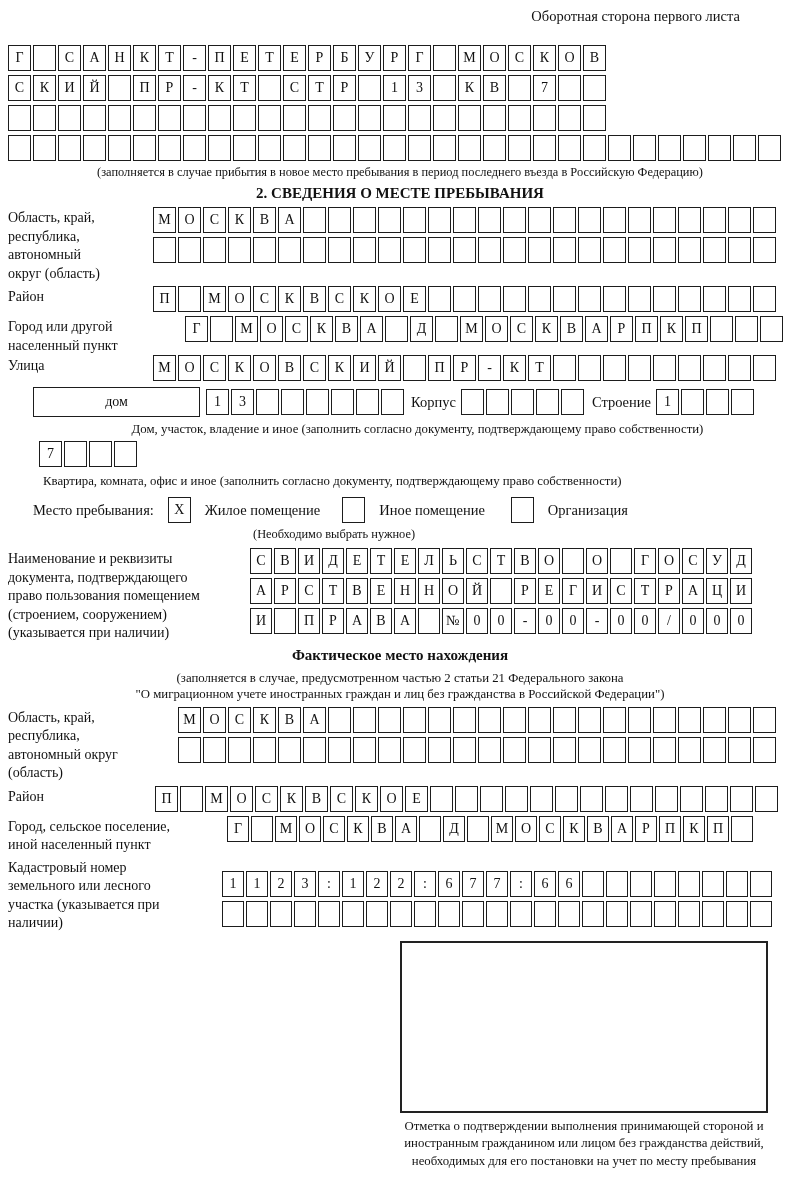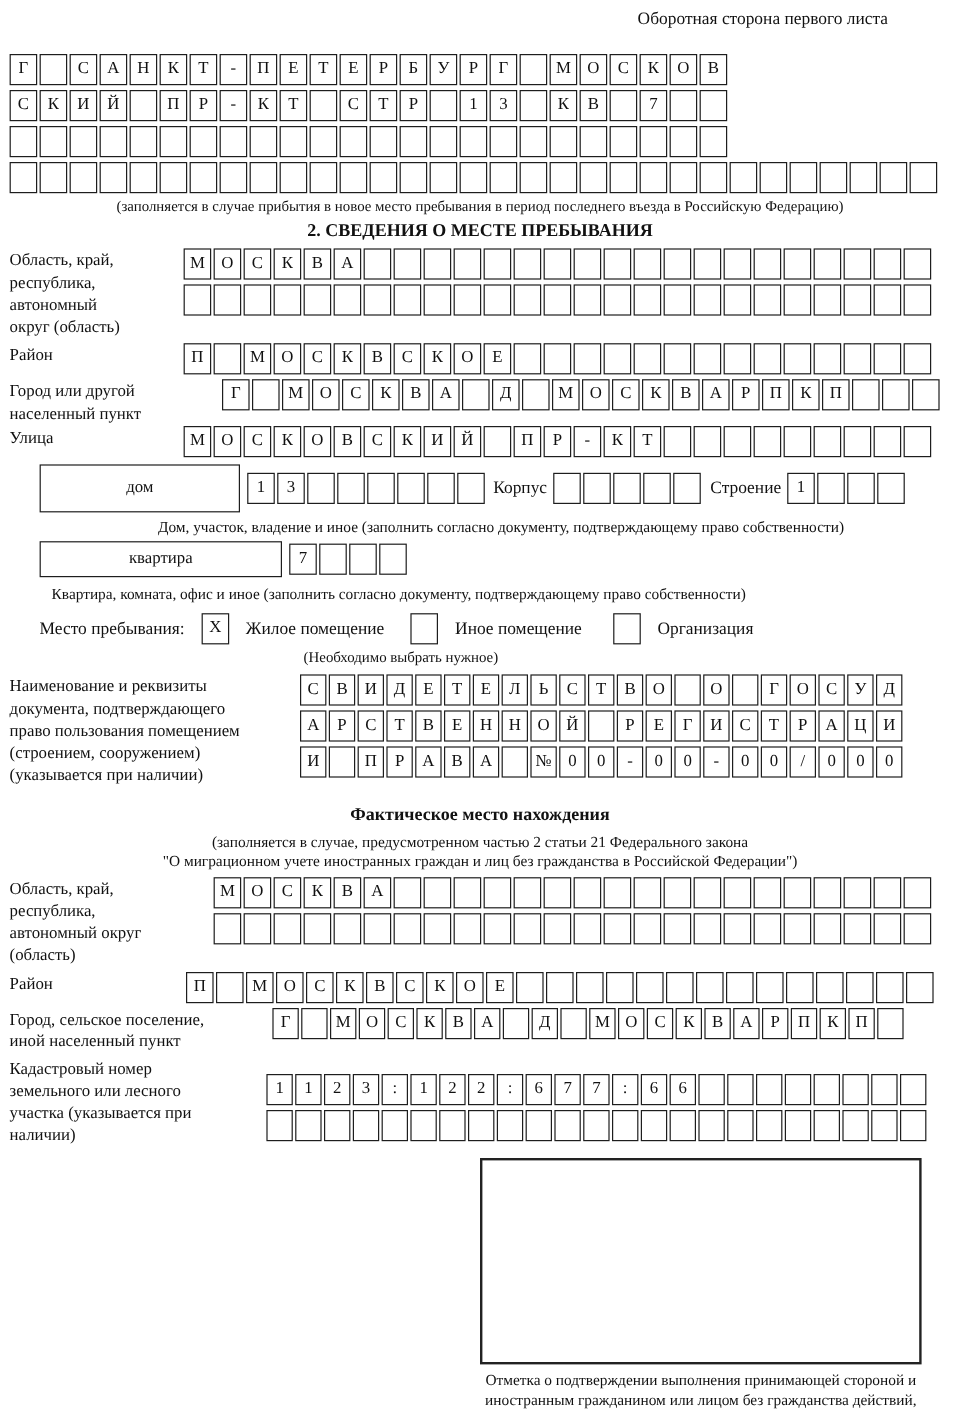--- a/index.html
+++ b/index.html
@@ -21,21 +21,21 @@
 
   .block{display:flex;}
   .lblcol{flex:0 0 auto;font-size:14px;line-height:18.5px;padding-top:2px;}
   .lblcol .t{display:block;}
 
   .caption{font-size:12.4px;text-align:center;line-height:16px;}
   .sec-title{font-size:15px;font-weight:bold;text-align:center;}
 
   .labelbox{
     display:inline-flex;align-items:center;justify-content:center;flex:0 0 auto;
-    height:40px;border:1.8px solid #1d1d1d;box-sizing:border-box;font-size:14px;
+    height:30px;border:1.8px solid #1d1d1d;box-sizing:border-box;font-size:14px;
   }
   .inline{display:flex;align-items:center;}
 
   .opt-label{font-size:14.5px;}
   .mp-label{font-size:14.5px;}
 
   .stamp-box{
     margin-left:392px;width:368px;height:172px;
     border:2px solid #222;box-sizing:border-box;background:#fff;
   }
@@ -352,21 +352,20 @@
   <div class="cellrow" style="margin-left:5px;">
       <span class="cell">1</span>
       <span class="cell"></span>
       <span class="cell"></span>
       <span class="cell"></span>
     </div>
 </div>
 <div class="caption" style="margin-top:4px;text-align:center;margin-left:35px;font-size:12.8px;">Дом, участок, владение и иное (заполнить согласно документу, подтверждающему право собственности)</div>
 
 <div class="inline" style="margin-top:4px;margin-left:25px;">
-  <div class="labelbox" style="width:202px;height:30px;">квартира</div>
   <div class="cellrow" style="margin-left:6px;">
       <span class="cell">7</span>
       <span class="cell"></span>
       <span class="cell"></span>
       <span class="cell"></span>
     </div>
 </div>
 <div class="caption" style="margin-top:6px;text-align:left;margin-left:35px;font-size:12.8px;">Квартира, комната, офис и иное (заполнить согласно документу, подтверждающему право собственности)</div>
 
 <div class="inline" style="margin-top:8px;margin-left:25px;gap:14px;">
@@ -450,21 +449,21 @@
         <span class="cell s">0</span>
         <span class="cell s">0</span>
         <span class="cell s">/</span>
         <span class="cell s">0</span>
         <span class="cell s">0</span>
         <span class="cell s">0</span>
       </div>
   </div>
 </div>
 
-<div class="sec-title" style="margin-top:14px;">Фактическое место нахождения</div>
+<div class="sec-title" style="margin-top:4px;">Фактическое место нахождения</div>
 <div class="caption" style="margin-top:6px;font-size:12.8px;">(заполняется в случае, предусмотренном частью 2 статьи 21 Федерального закона</div>
 <div class="caption" style="font-size:12.8px;">"О миграционном учете иностранных граждан и лиц без гражданства в Российской Федерации")</div>
 
 <div class="block" style="margin-top:5px;">
   <div class="lblcol" style="flex-basis:170px;">
     <span class="t" style="max-width:128px;">Область, край, республика, автономный округ (область)</span>
   </div>
   <div class="rows">
     <div class="cellrow">
         <span class="cell">М</span>

